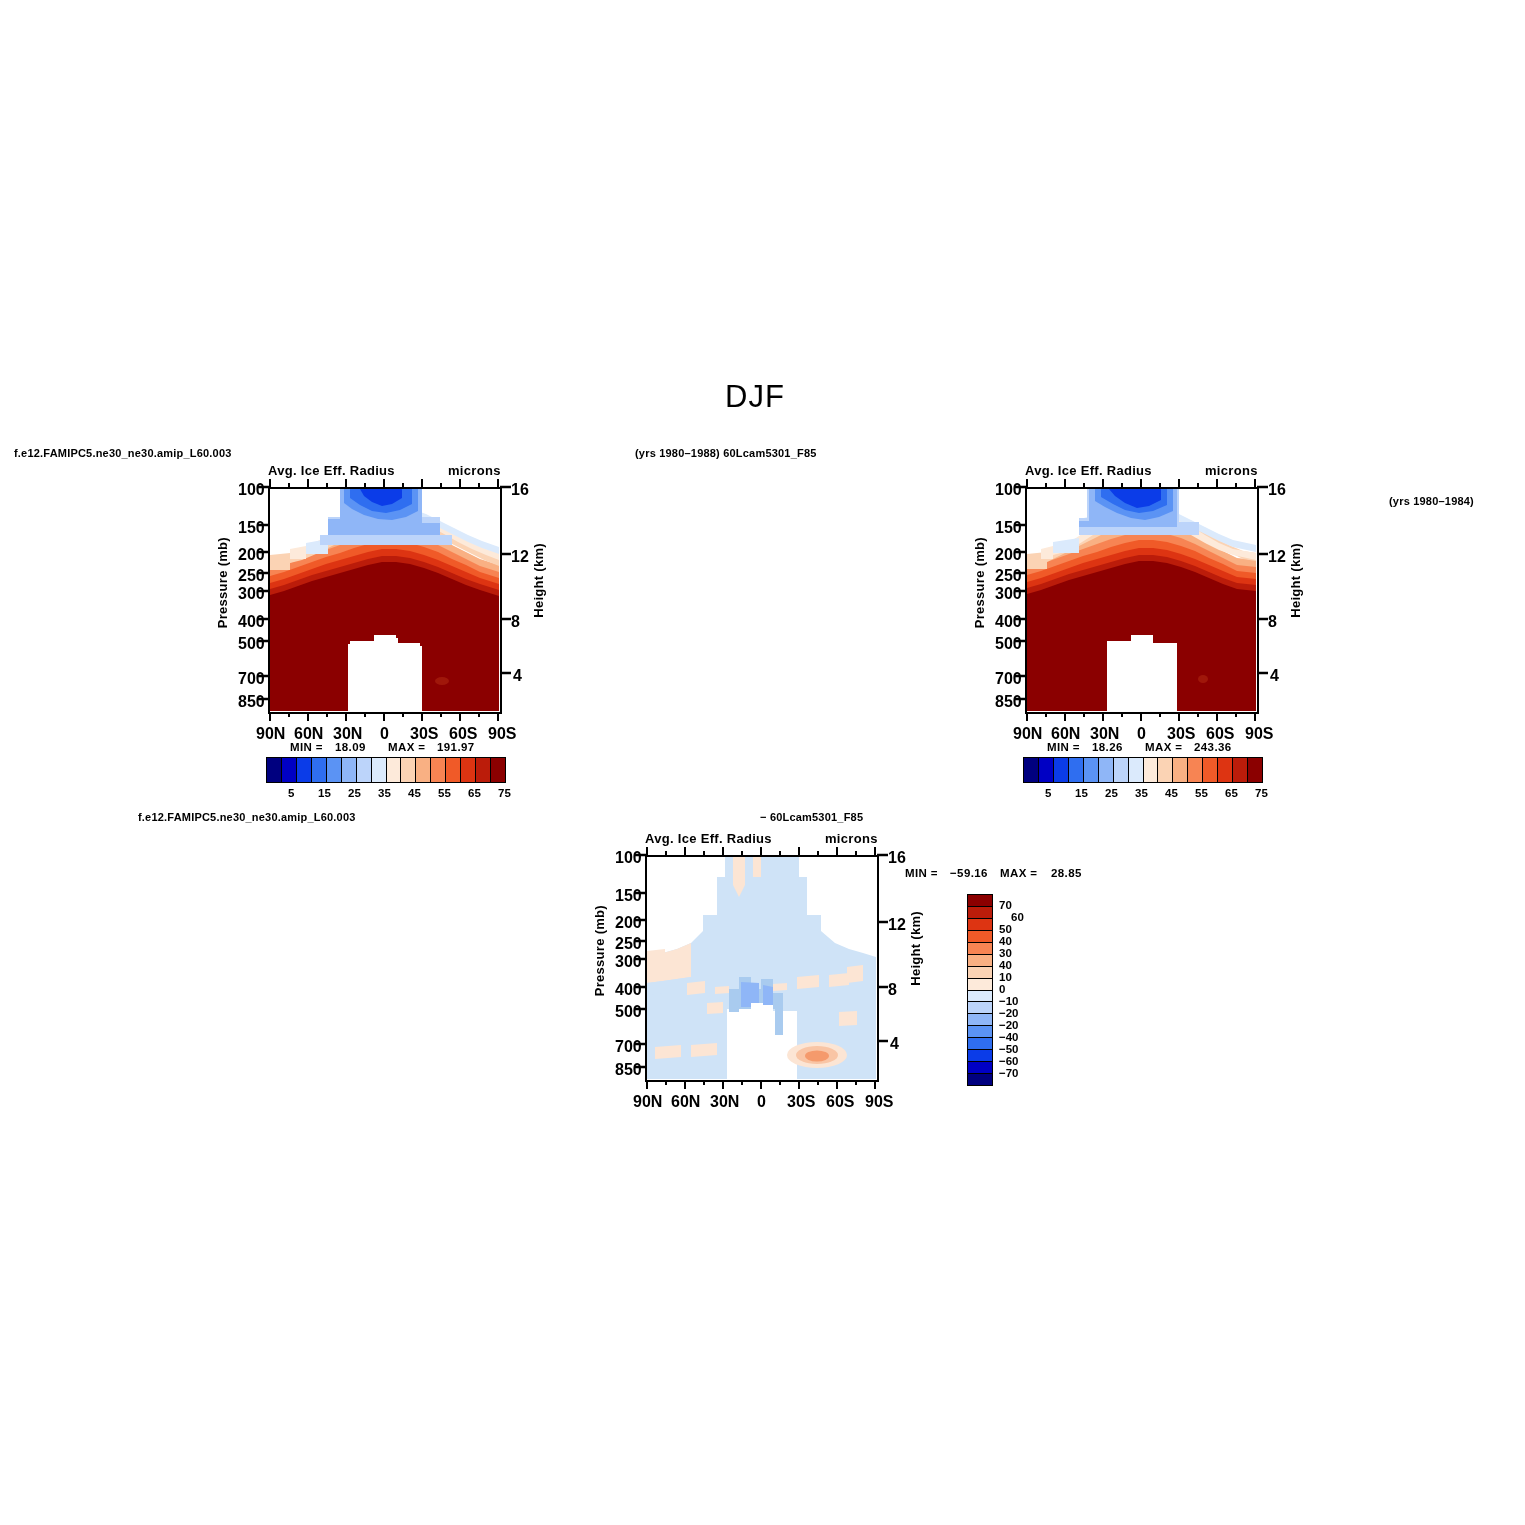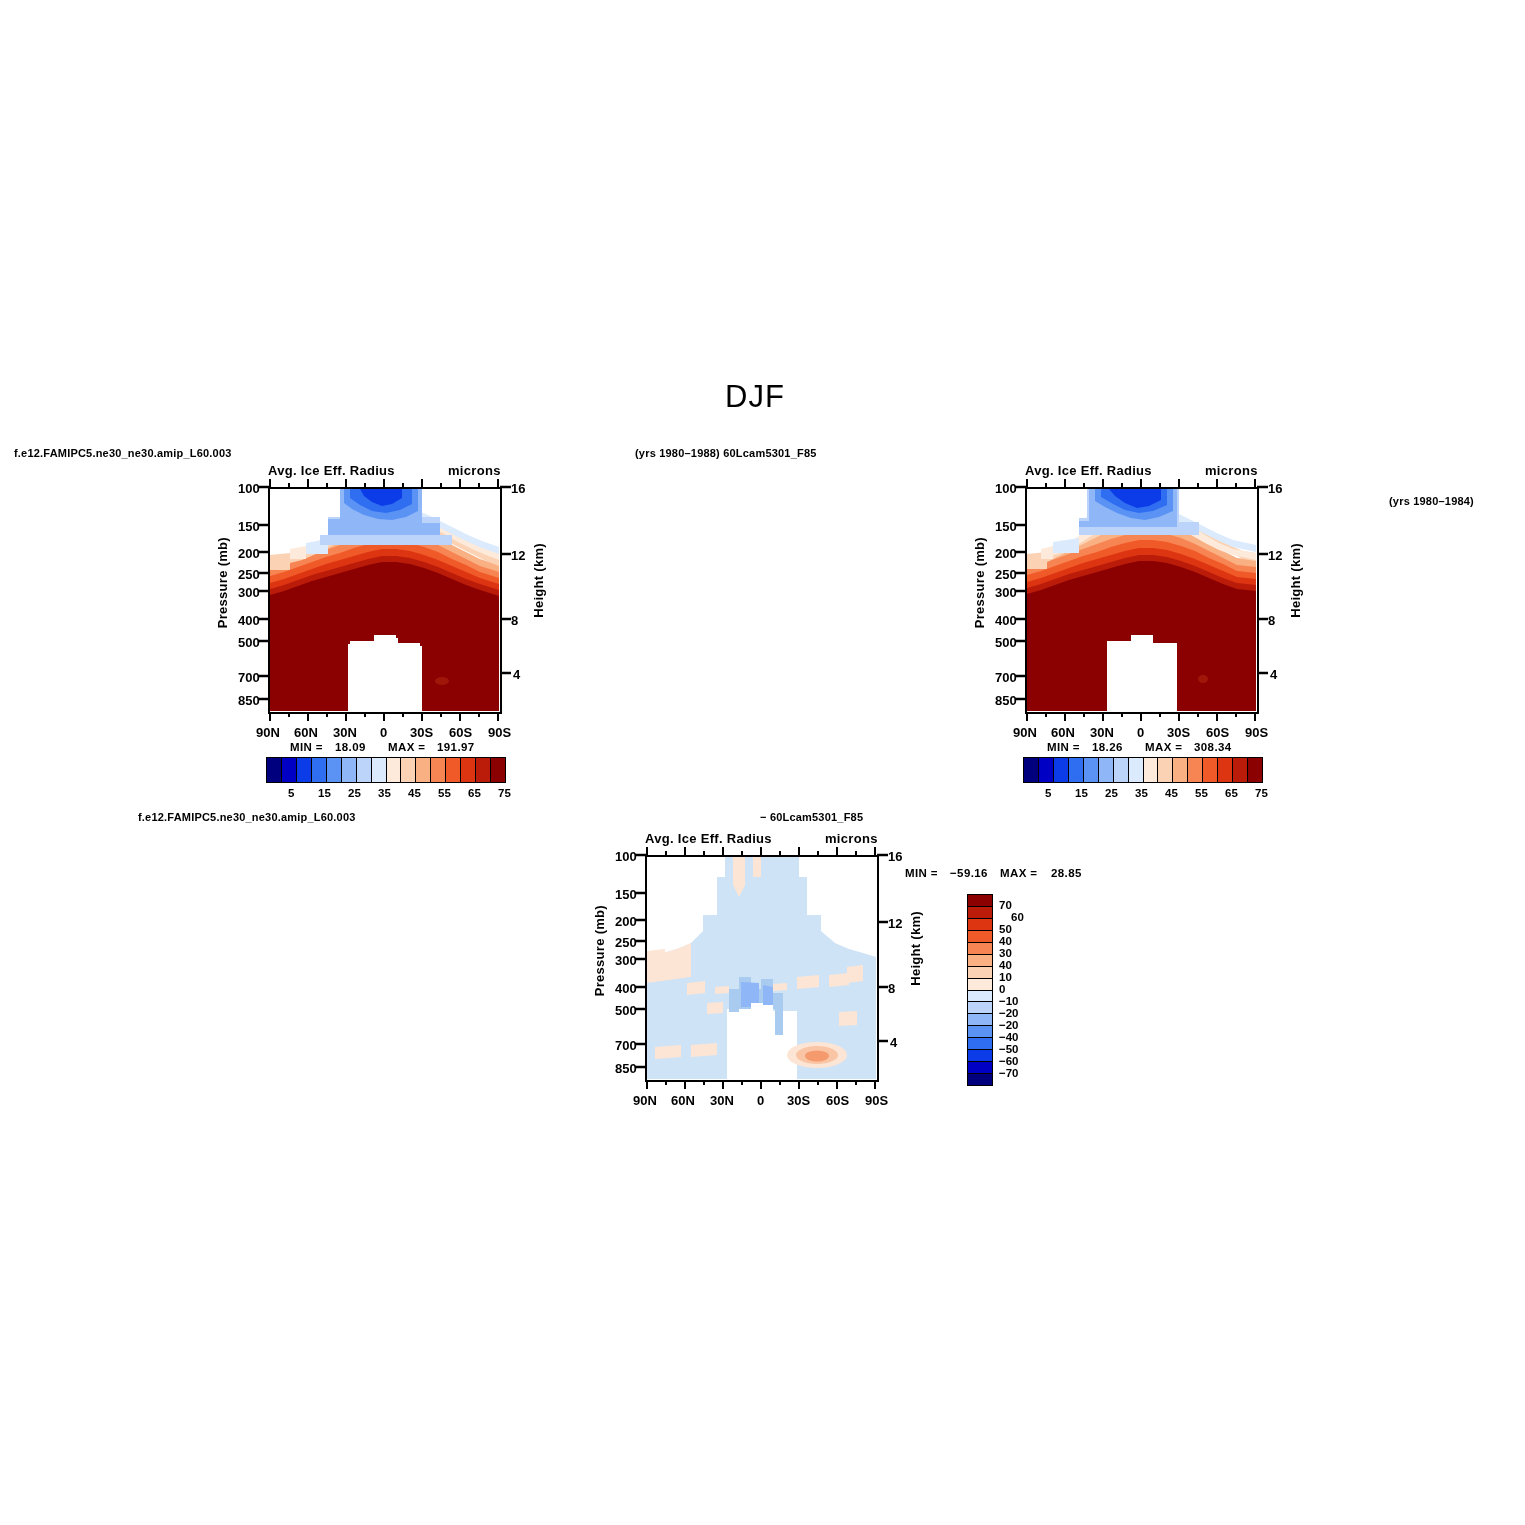--- a/index.html
+++ b/index.html
@@ -3,21 +3,21 @@
 <meta charset="utf-8">
 <style>
   html,body{margin:0;padding:0;background:#ffffff;}
   body{width:1525px;height:1525px;position:relative;
        font-family:"Liberation Sans",sans-serif;color:#000;}
   .abs{position:absolute;}
   .nowrap{white-space:nowrap;}
   .ttl{font-size:31px;letter-spacing:1px;font-weight:400;}
   .hdr{font-size:11px;font-weight:600;letter-spacing:0.2px;}
   .axttl{font-size:13px;font-weight:700;letter-spacing:0.3px;}
-  .tick{font-size:13px;font-weight:700;text-align:right;}
+  .tick{font-size:16px;font-weight:700;text-align:right;}
   .minmax{font-size:11.5px;font-weight:700;letter-spacing:0.4px;}
   .cbnum{font-size:11.5px;font-weight:700;}
   .vert{writing-mode:vertical-rl;transform:rotate(180deg);}
   .panelbox{border:2.5px solid #000;box-sizing:border-box;overflow:hidden;background:#fff;}
   .cbar{border:1.5px solid #000;box-sizing:border-box;display:flex;background:#9a9a9a;}
   .cbar > div{flex:1 1 0;border-right:1px solid #000;box-sizing:border-box;}
   .cbar > div:last-child{border-right:none;}
   .cbarv{border:1.5px solid #000;box-sizing:border-box;display:flex;flex-direction:column;background:#9a9a9a;}
   .cbarv > div{flex:1 1 0;border-bottom:1px solid #000;box-sizing:border-box;}
   .cbarv > div:last-child{border-bottom:none;}
@@ -321,21 +321,21 @@
   <div class="abs tick nowrap" style="left:294px;top:270px;">60N</div>
   <div class="abs tick nowrap" style="left:333px;top:270px;">30N</div>
   <div class="abs tick nowrap" style="left:380px;top:270px;">0</div>
   <div class="abs tick nowrap" style="left:410px;top:270px;">30S</div>
   <div class="abs tick nowrap" style="left:449px;top:270px;">60S</div>
   <div class="abs tick nowrap" style="left:488px;top:270px;">90S</div>
 
   <div class="abs minmax nowrap" style="left:290px;top:286px;">MIN =</div>
   <div class="abs minmax nowrap" style="left:335px;top:286px;">18.26</div>
   <div class="abs minmax nowrap" style="left:388px;top:286px;">MAX =</div>
-  <div class="abs minmax nowrap" style="left:437px;top:286px;">308.34</div>
+  <div class="abs minmax nowrap" style="left:437px;top:286px;">243.36</div>
 
   <div class="abs cbar" id="cbar2" style="left:266px;top:302px;width:240px;height:26px;">
       <div style="background: rgb(0, 0, 127);"></div>
       <div style="background: rgb(0, 0, 196);"></div>
       <div style="background: rgb(11, 60, 232);"></div>
       <div style="background: rgb(47, 110, 240);"></div>
       <div style="background: rgb(91, 147, 244);"></div>
       <div style="background: rgb(143, 182, 247);"></div>
       <div style="background: rgb(188, 212, 250);"></div>
       <div style="background: rgb(219, 234, 252);"></div>

